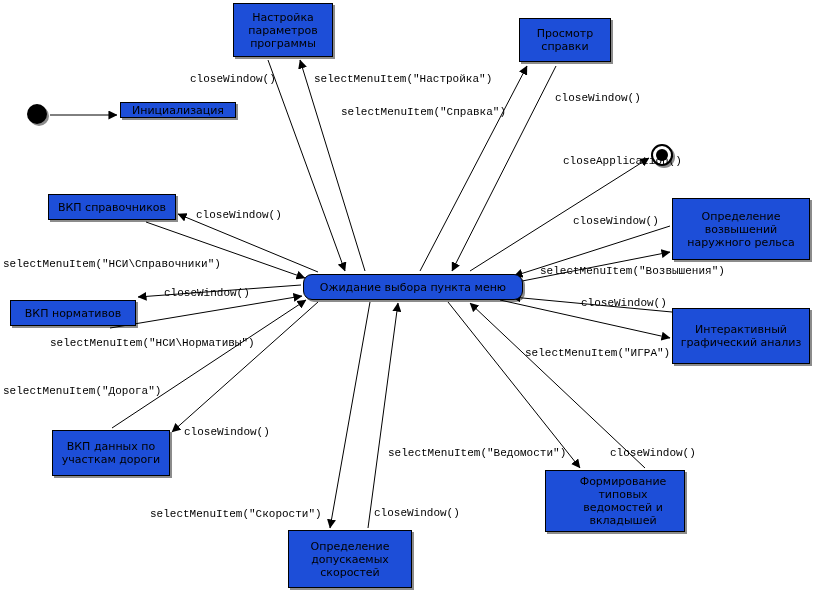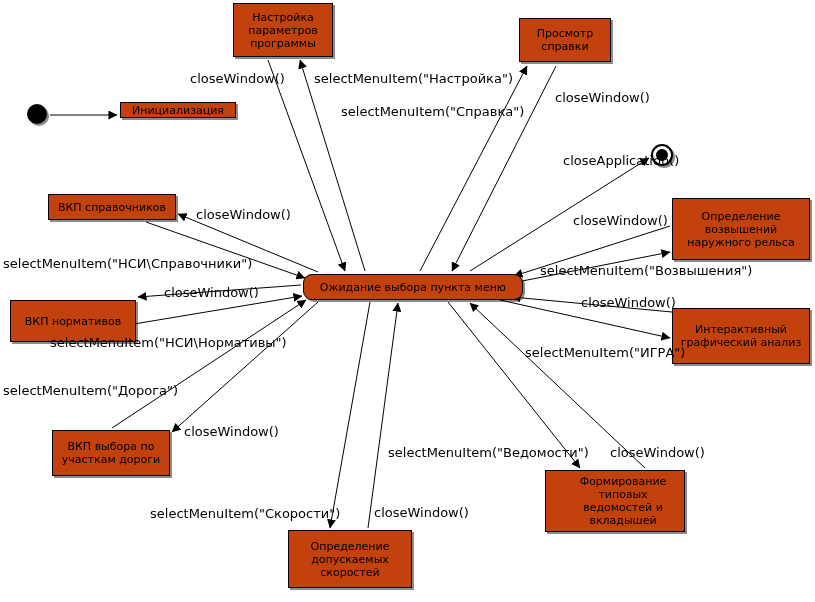--- a/index.html
+++ b/index.html
@@ -19,41 +19,42 @@
     position: absolute;
     left: 0;
     top: 0;
     width: 815px;
     height: 602px;
   }
   .node {
     position: absolute;
     box-sizing: border-box;
     border: 1px solid #000000;
-    background: #c2410c;
+    background: #1d4ed8;
     color: #000000;
     font-size: 11px;
     line-height: 13px;
     text-align: center;
     display: flex;
     align-items: center;
     justify-content: center;
     padding: 2px 4px;
     white-space: pre-line;
     box-shadow: 2px 2px 0 rgba(0,0,0,0.45);
   }
   .node.rounded {
     border-radius: 9px;
   }
   .label {
     position: absolute;
-    font-size: 13px;
+    font-size: 11px;
     line-height: 12px;
     color: #000000;
     white-space: nowrap;
+    font-family: Liberation Mono, monospace;
   }
   .start-state {
     position: absolute;
     width: 20px;
     height: 20px;
     border-radius: 50%;
     background: #000000;
     box-shadow: 2px 2px 0 rgba(0,0,0,0.45);
   }
   .end-state {
@@ -138,26 +139,26 @@
 
   <div class="node" style="left:519px; top:18px; width:92px; height:44px;">
     <span>Просмотр
 справки</span>
   </div>
 
   <div class="node" style="left:48px; top:194px; width:128px; height:26px;">
     <span>ВКП справочников</span>
   </div>
 
-  <div class="node" style="left:10px; top:300px; width:126px; height:42px;">
+  <div class="node" style="left:10px; top:300px; width:126px; height:26px;">
     <span>ВКП нормативов</span>
   </div>
 
   <div class="node" style="left:52px; top:430px; width:118px; height:46px;">
-    <span>ВКП выбора по
+    <span>ВКП данных по
 участкам дороги</span>
   </div>
 
   <div class="node" style="left:288px; top:530px; width:124px; height:58px;">
     <span>Определение
 допускаемых
 скоростей</span>
   </div>
 
   <div class="node" style="left:545px; top:470px; width:140px; height:62px;padding-left:20px;">

